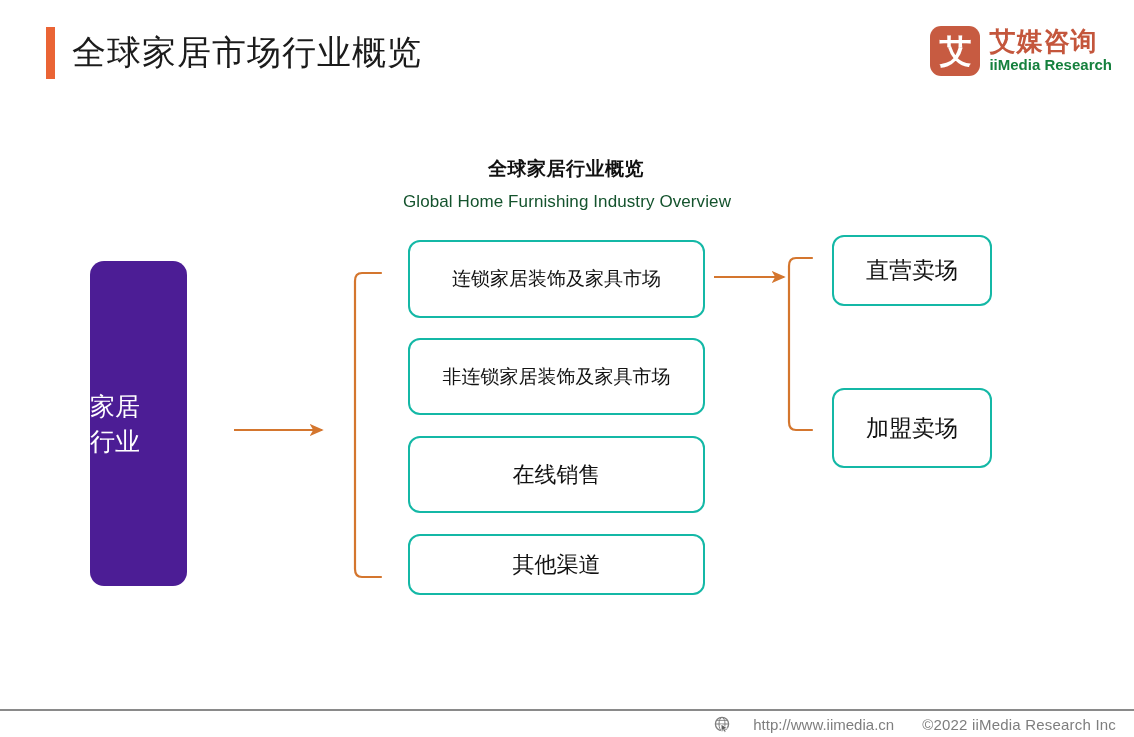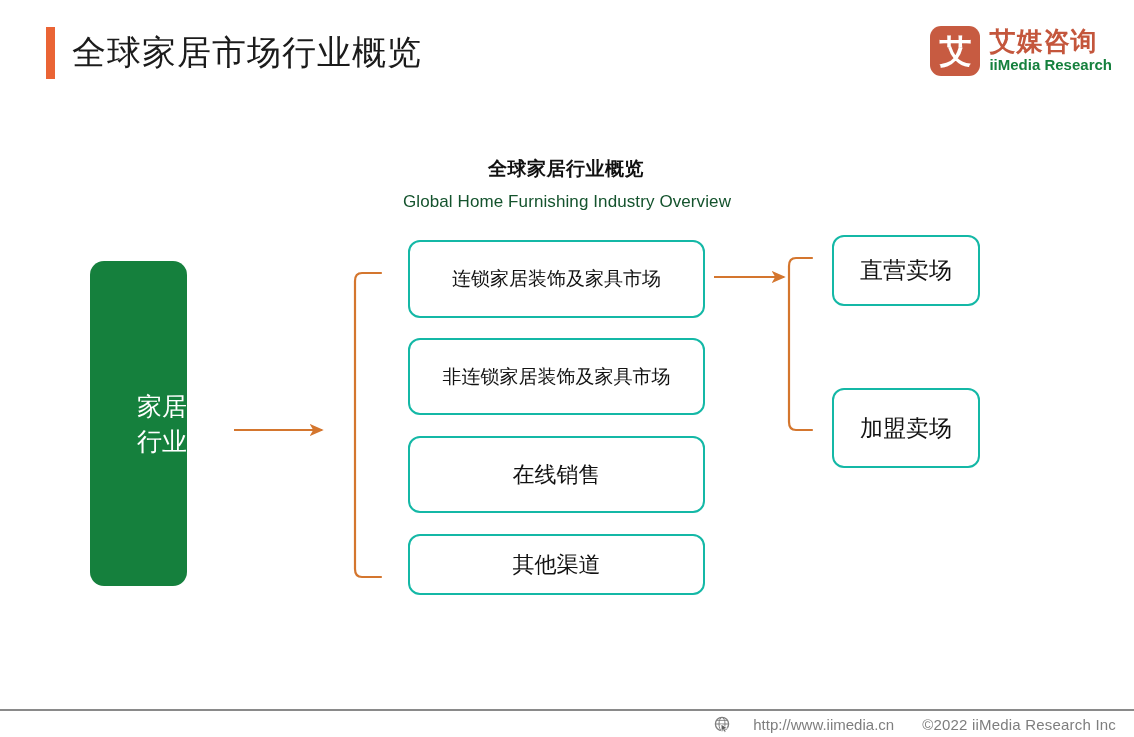--- a/index.html
+++ b/index.html
@@ -108,25 +108,25 @@
     color: #14532d;
     letter-spacing: 0.1px;
   }
   .chart-title-cn, .chart-title-en { }
 
   
   .root-box {
     position: absolute;
     left: 90px; top: 261px;
     width: 97px; height: 325px;
-    background: #15803d;
+    background: #4c1d95;
     border-radius: 14px;
     display: flex;
     flex-direction: column;
-    align-items: flex-end;
+    align-items: flex-start;
     justify-content: center;
     color: #ffffff;
     font-size: 25px;
     line-height: 1.4;
   }
   .root-box span { display: block; text-align: center; }
 
   
   .node {
     position: absolute;
@@ -138,21 +138,21 @@
     justify-content: center;
     color: #121212;
     box-sizing: border-box;
   }
   .node-l1 { left: 408px; width: 297px; }
   .n1 { top: 240px; height: 78px; font-size: 19px; }
   .n2 { top: 338px; height: 77px; font-size: 19px; }
   .n3 { top: 436px; height: 77px; font-size: 22px; }
   .n4 { top: 534px; height: 61px; font-size: 22px; }
 
-  .node-l2 { left: 832px; width: 148px; font-size: 23px; }
+  .node-l2 { left: 832px; width: 160px; font-size: 23px; }
   .r1 { top: 235px; height: 71px; }
   .r2 { top: 388px; height: 80px; }
 
   svg.connectors {
     position: absolute;
     left: 0; top: 0;
     width: 1134px;
     height: 700px;
     pointer-events: none;
   }

